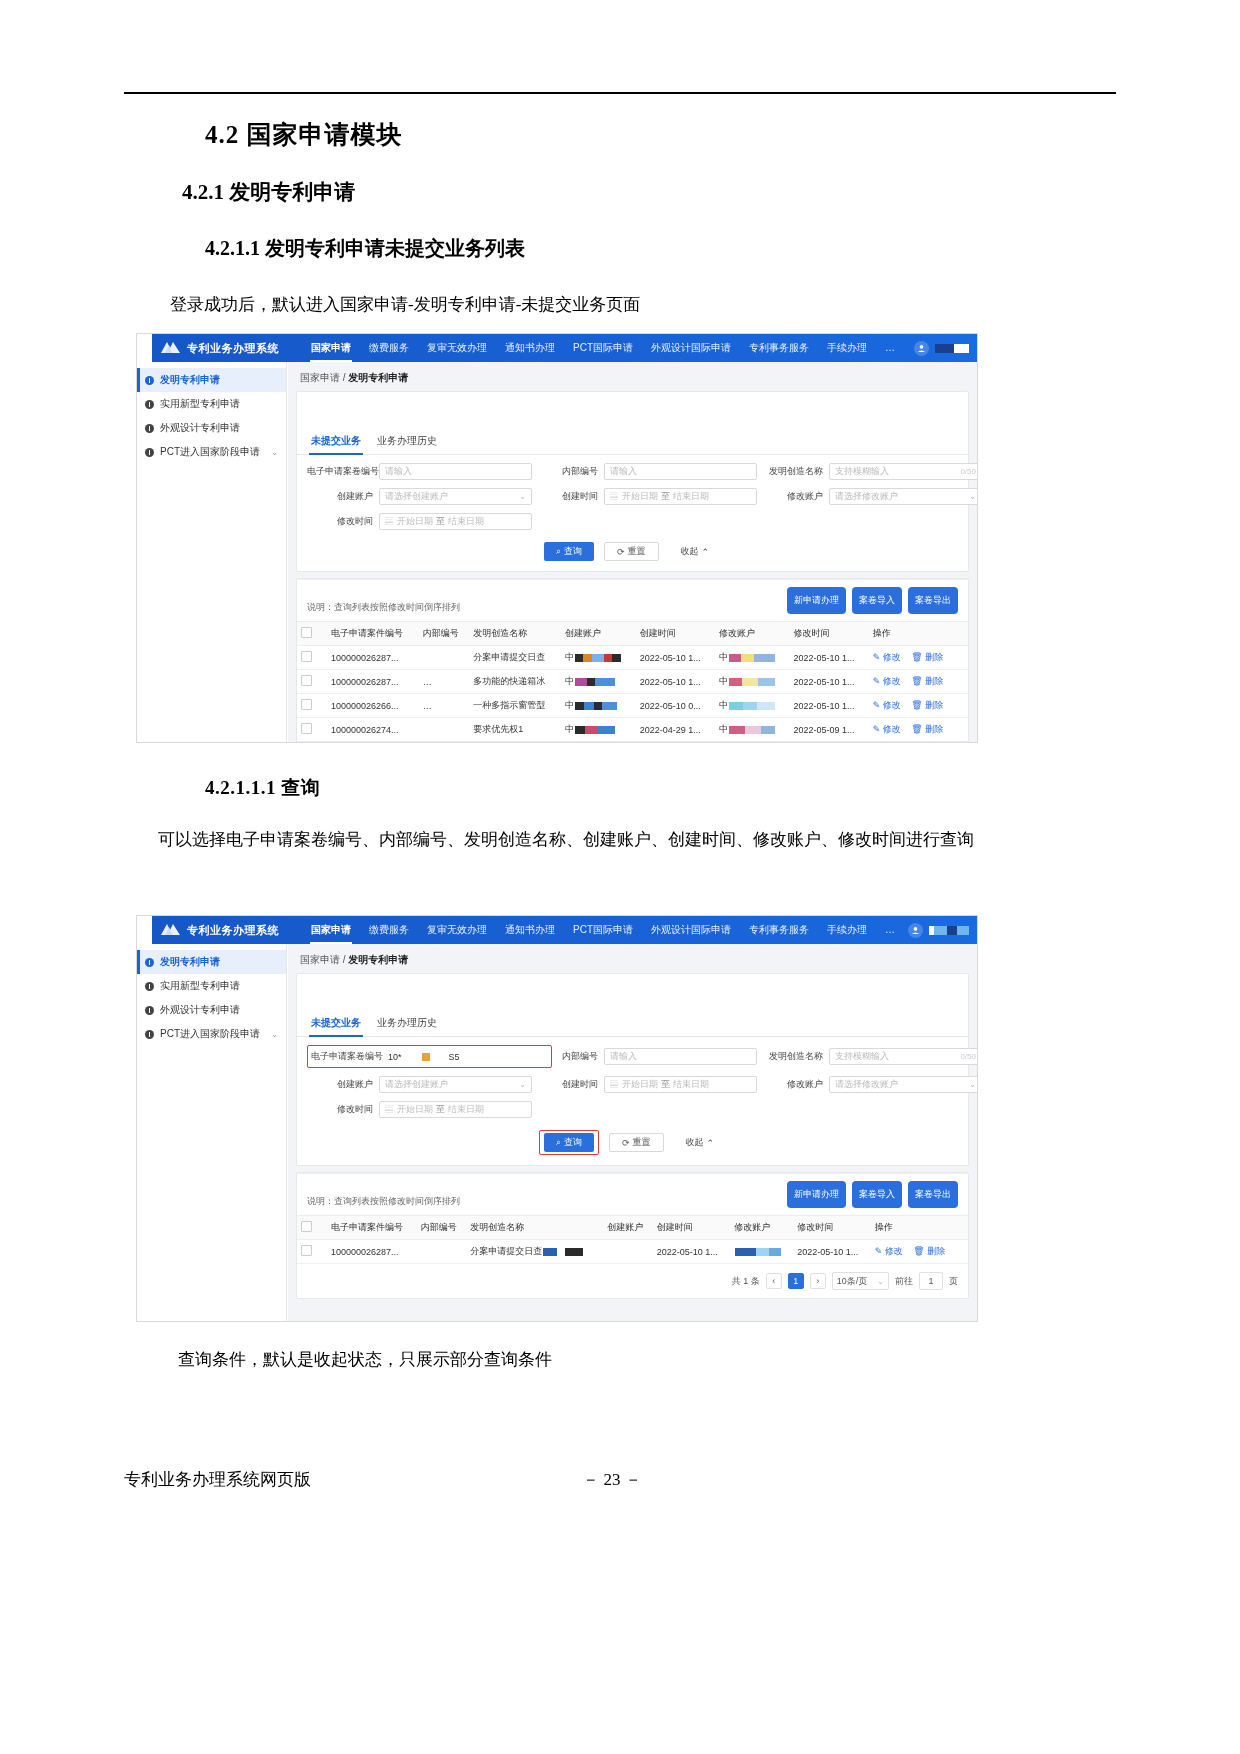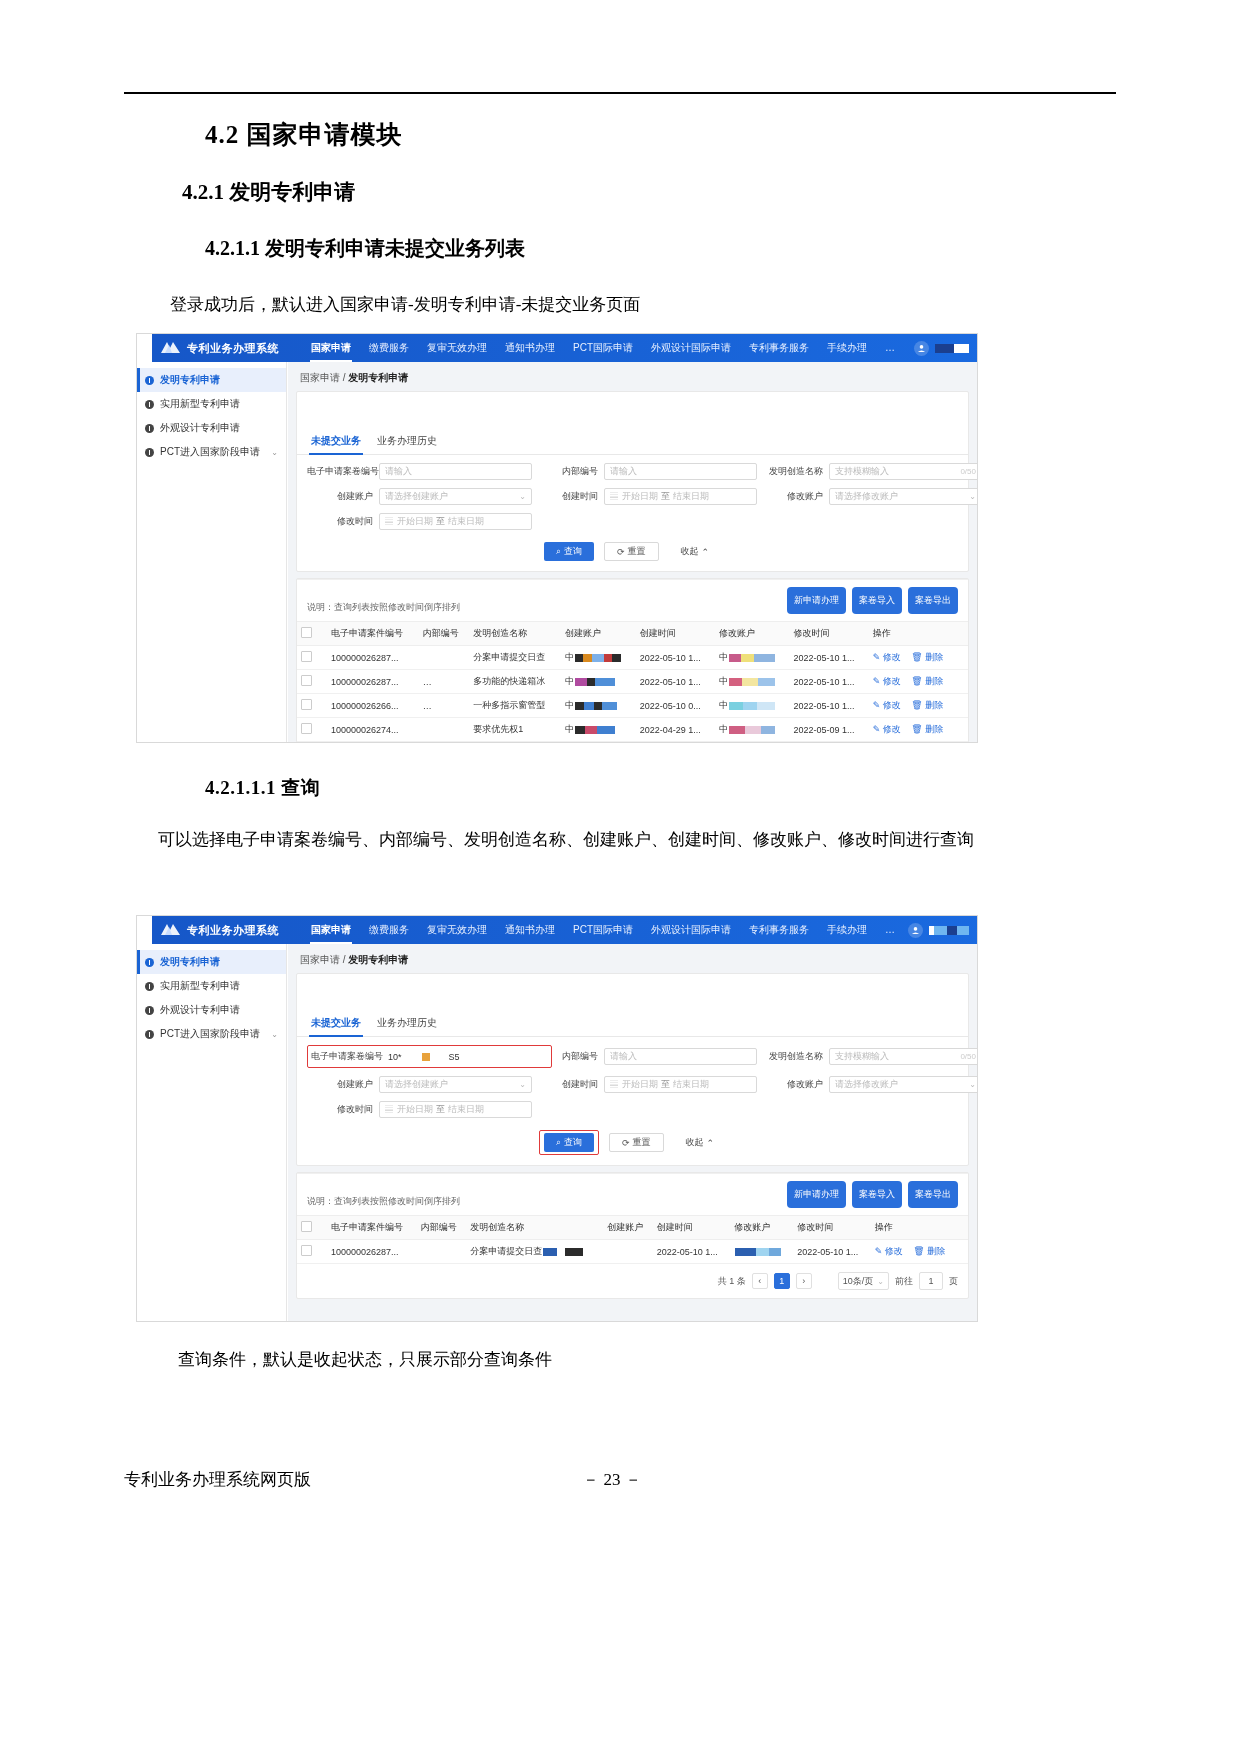--- a/index.html
+++ b/index.html
@@ -393,23 +393,22 @@
     border: 1px solid #e0e0e0;
     border-radius: 2px;
     display: flex; align-items: center; justify-content: center;
     background: #fff;
     padding: 0 3px;
     box-sizing: border-box;
   }
   .pg.cur { background: #2a6fdb; border-color: #2a6fdb; color: #fff; }
   .pgsel {
     height: 16px; border: 1px solid #e0e0e0; border-radius: 2px;
-    display: flex; align-items: center; gap: 4px; padding: 0 4px;
+    display: flex; align-items: center; gap: 10px; padding: 0 4px;
     background: #fff;
-    margin-left: 20px;
   }
   .pginput {
     width: 22px; height: 16px; border: 1px solid #e0e0e0; border-radius: 2px;
     background: #fff; display: flex; align-items: center; justify-content: center;
   }
 </style>
 </head>
 <body>
 
 <div class="page">

